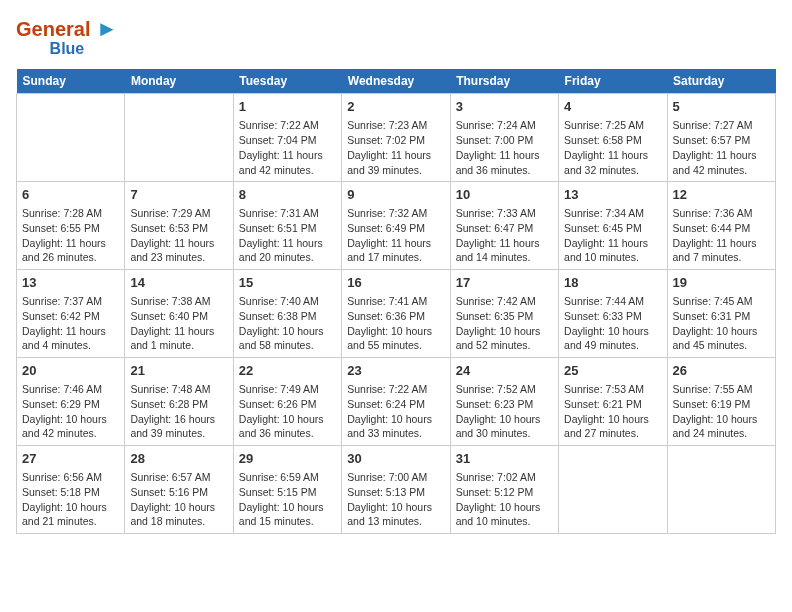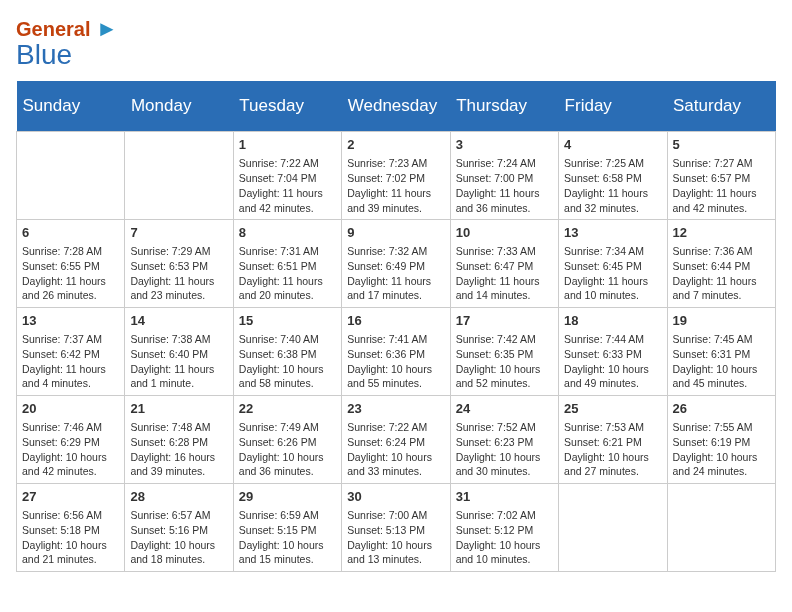--- a/index.html
+++ b/index.html
@@ -34,23 +34,23 @@
     }
     table {
       width: 100%;
       border-collapse: collapse;
       font-size: 10.5px;
     }
     th {
       background: #2a6db5;
       color: #fff;
       text-align: left;
-      padding: 15px 6px;
-      font-size: 17px;
-      font-weight: normal;
+      padding: 5px 6px;
+      font-size: 12px;
+      font-weight: bold;
     }
     td {
       border: 1px solid #ccc;
       vertical-align: top;
       padding: 4px 5px;
       min-height: 70px;
       width: 107px;
       color: #333;
       line-height: 1.4;
     }
@@ -76,21 +76,21 @@
 </head>
 <body>
 
 <div class="header">
   <div class="logo">
     <div>
       <div style="font-size:20px; font-weight:bold; line-height:1.15;">
         <span style="color:#c2410c;">General</span>
         <span style="color:#2a8fc4; font-size:22px;">►</span>
       </div>
-      <div style="font-size:28px; font-weight:normal; color:#2a6db5; line-height:1.0;">
+      <div style="font-size:16px; font-weight:bold; color:#2a6db5; line-height:1.0;text-align:center;">
         <span>Blue</span>
       </div>
     </div>
   </div>
   <div class="title-block">
     <div class="month-title"></div>
     <div class="location"></div>
   </div>
 </div>
 

